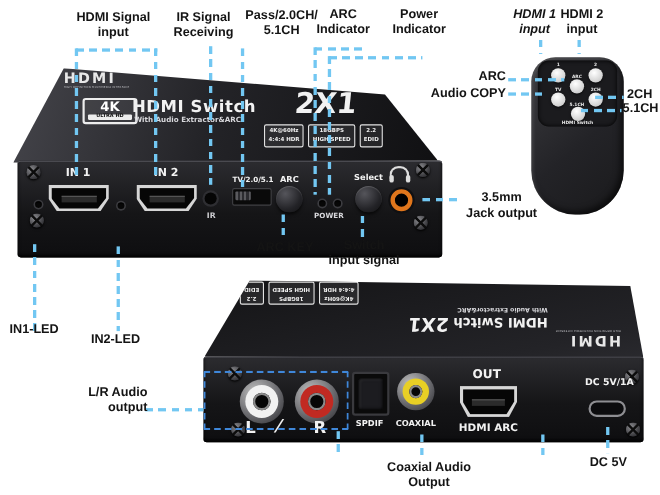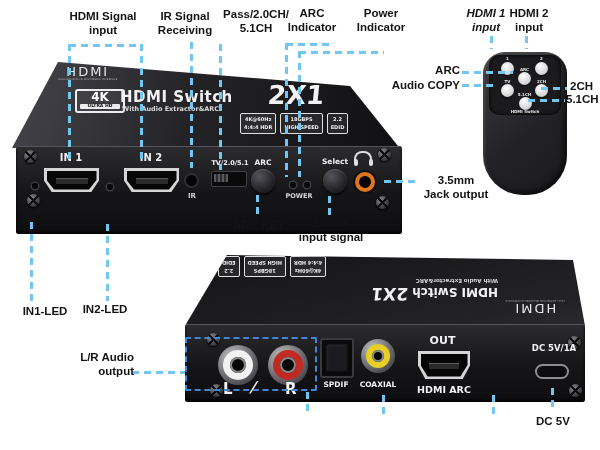--- a/index.html
+++ b/index.html
@@ -65,21 +65,21 @@
       box-shadow:inset 0 0 0 2px #8a8a8a;}
   .spdif{position:absolute;background:#0a0a0a;border:2px solid #3a3a3e;border-radius:3px;}
   .spdif .in{position:absolute;inset:4px;background:#1c1c20;border-radius:2px;
       box-shadow:inset 0 0 3px #000, inset 2px 2px 2px rgba(255,255,255,.08);}
   .usbc{position:absolute;background:#0c0c0e;border:2.5px solid #8e8e92;border-radius:8px;}
   .rcbtn{position:absolute;border-radius:50%;
       background:radial-gradient(circle at 40% 32%,#ffffff,#d2d2d2 68%,#a8a8a8);
       box-shadow:0 1px 2px rgba(0,0,0,.7);}
   .rlab{position:absolute;color:#e8e8e8;font:700 4px/1 "DejaVu Sans",sans-serif;text-align:center;}
   .logoHDMI{position:absolute;color:#e8e8e8;font-family:"DejaVu Sans",sans-serif;text-align:left;}
-  .logoHDMI .big{display:block;font-weight:400;font-size:13px;letter-spacing:2px;line-height:1;text-align:center;}
+  .logoHDMI .big{display:block;font-weight:700;font-size:13px;letter-spacing:2px;line-height:1;}
   .logoHDMI .sub{display:block;font-weight:400;font-size:2.5px;letter-spacing:.2px;color:#b9b9bd;
       white-space:nowrap;}
 </style>
 </head>
 <body>
 
 <div class="canvas">
 
   <div class="dev" style="left:12px;top:60px;width:386px;height:160px">
 
@@ -294,19 +294,21 @@
 input</div>
   <div class="lbl r" style="left:400px;top:64px;width:60px;">ARC</div>
   <div class="lbl r" style="left:368px;top:79px;width:92px;">Audio COPY</div>
   <div class="lbl l" style="left:570px;top:80px;width:40px;">2CH</div>
   <div class="lbl l" style="left:566px;top:93px;width:44px;">5.1CH</div>
   <div class="lbl" style="left:410px;top:174px;width:92px;">3.5mm
 Jack output</div>
   <div class="lbl" style="left:224px;top:219px;width:70px;">ARC KEY</div>
   <div class="lbl" style="left:279px;top:217px;width:104px;">Switch
 input signal</div>
-  <div class="lbl" style="left:0px;top:305px;width:62px;margin-left:14px;">IN1-LED</div>
+  <div class="lbl" style="left:0px;top:294px;width:62px;">IN1-LED</div>
   <div class="lbl" style="left:74px;top:303px;width:62px;">IN2-LED</div>
   <div class="lbl r" style="left:40px;top:351px;width:94px;">L/R Audio
 output</div>
+  <div class="lbl" style="left:336px;top:419px;width:108px;">Coaxial Audio
+Output</div>
   <div class="lbl" style="left:521px;top:415px;width:64px;">DC 5V</div>
 
 </div>
 
 </body></html>

